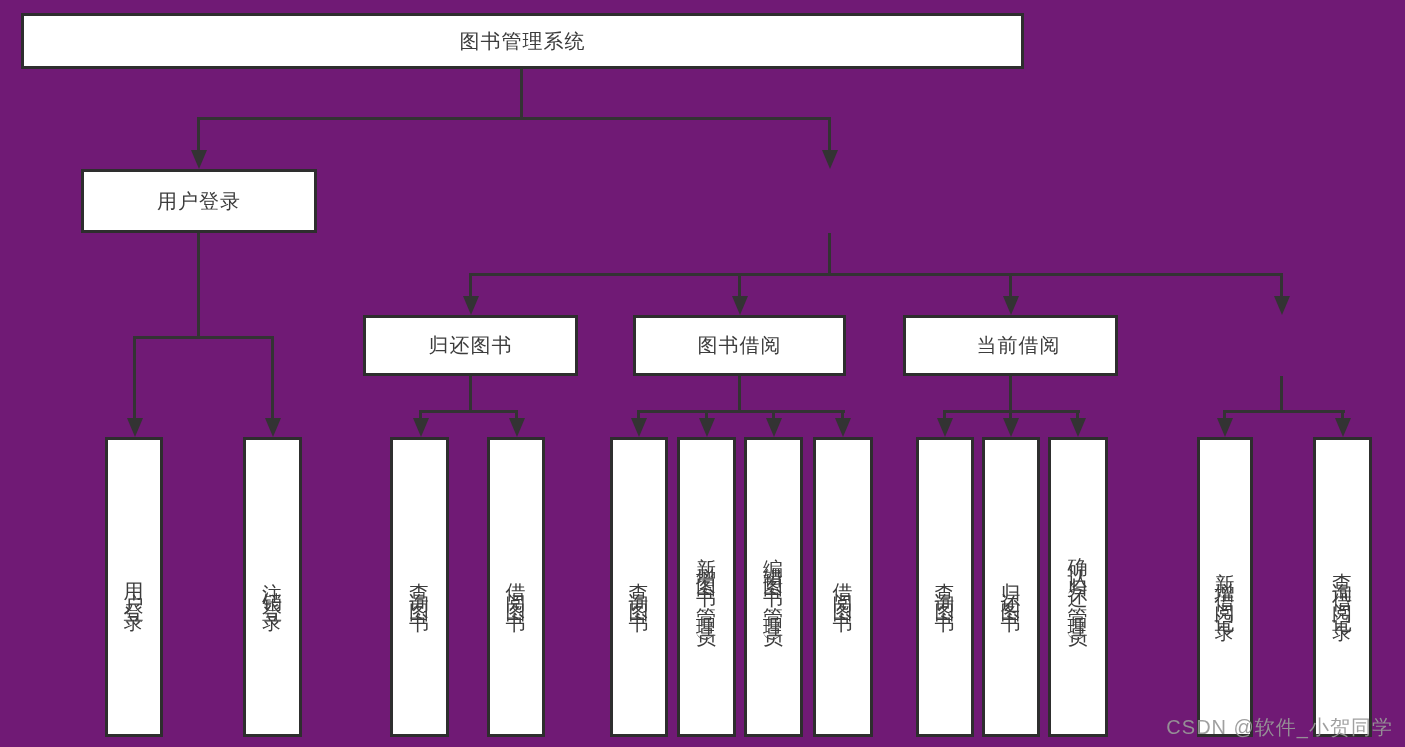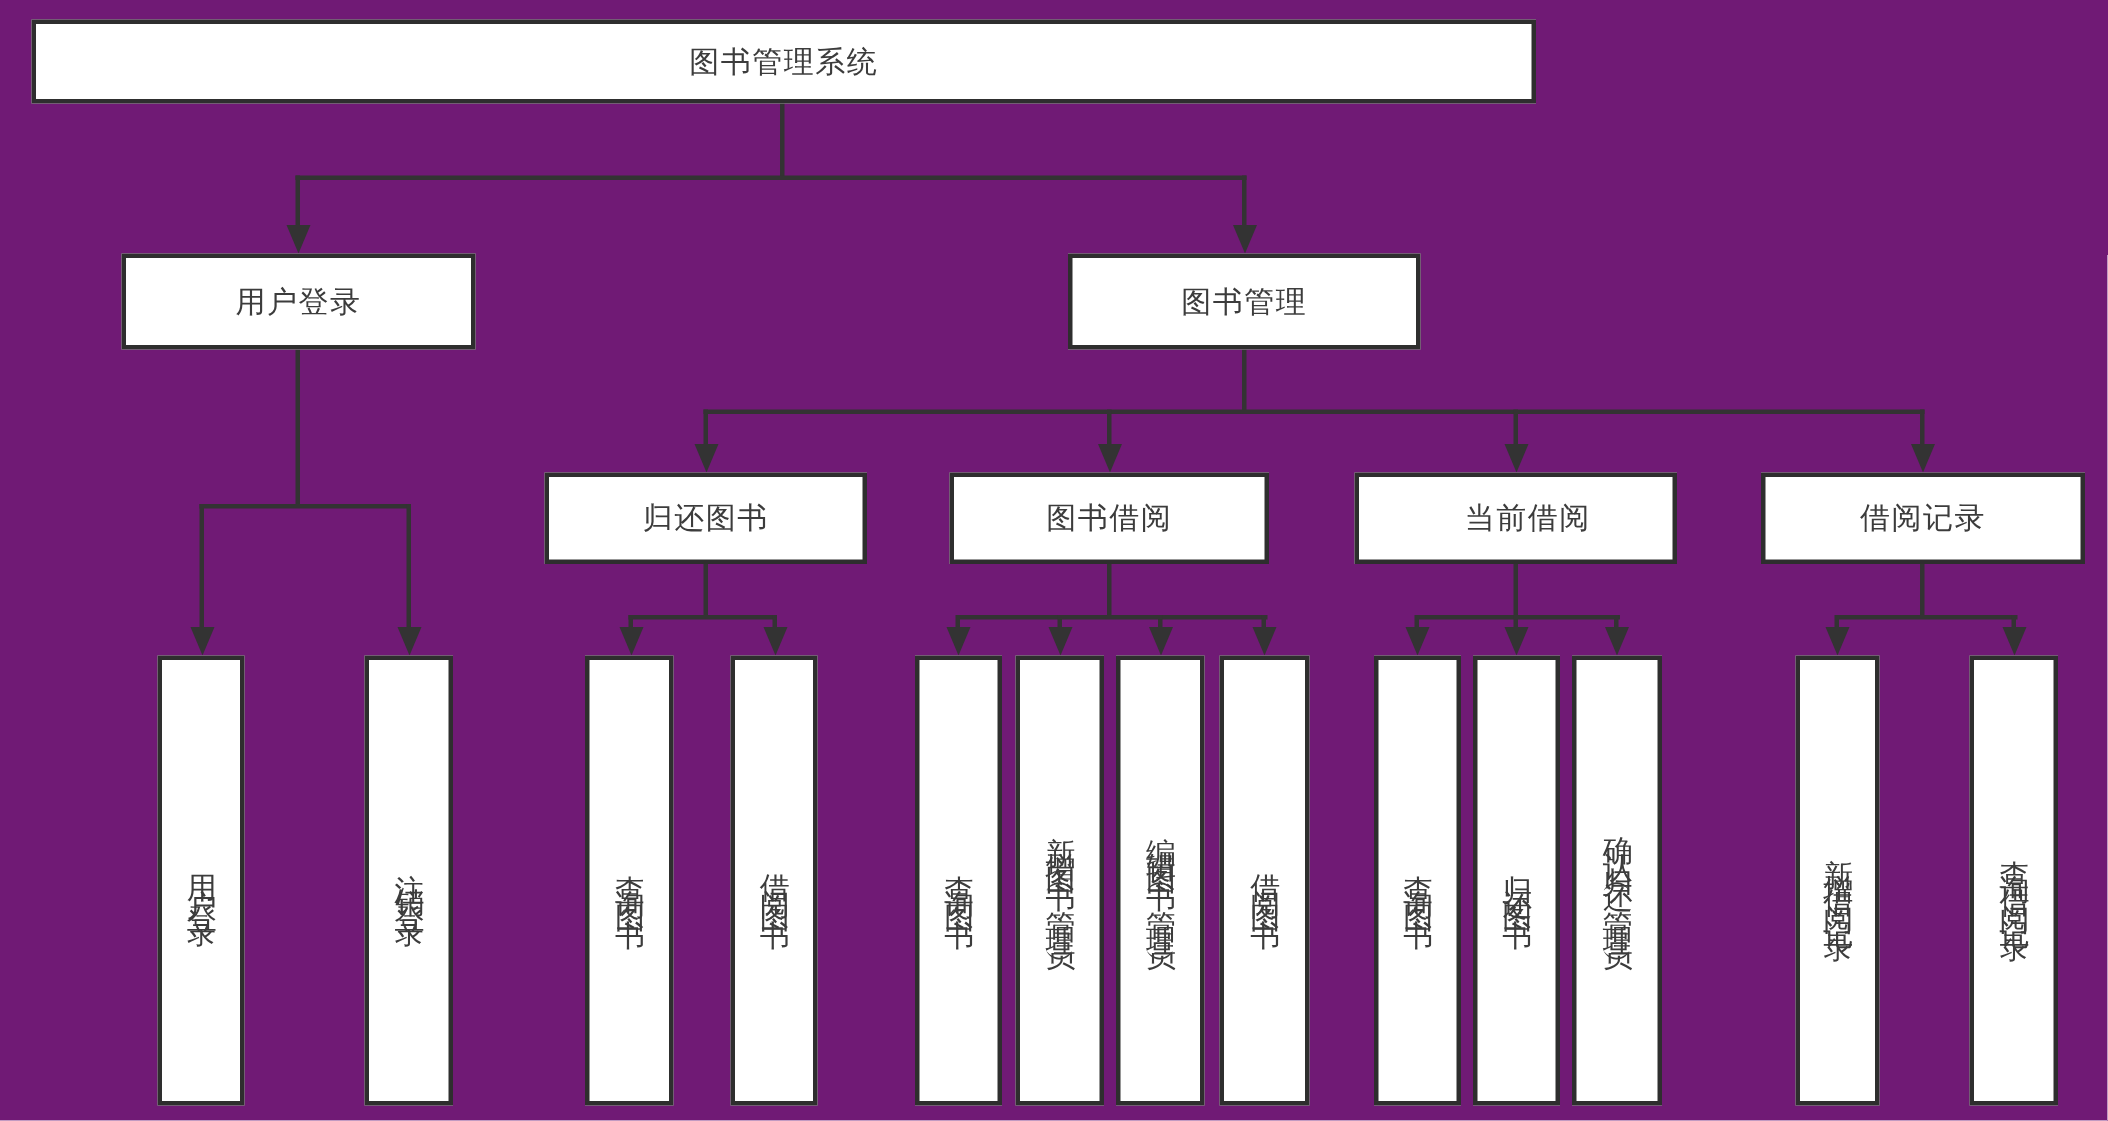--- a/index.html
+++ b/index.html
@@ -55,21 +55,20 @@
   <div class="node" style="left:21px;top:13px;width:1003px;height:56px;">图书管理系统</div>
 
   <div class="vline" style="left:520px;top:67px;height:52px;"></div>
   <div class="hline" style="left:197px;top:117px;width:634px;"></div>
   <div class="vline" style="left:197px;top:117px;height:35px;"></div>
   <div class="arrow" style="left:191px;top:150px;"></div>
   <div class="vline" style="left:828px;top:117px;height:35px;"></div>
   <div class="arrow" style="left:822px;top:150px;"></div>
 
   <div class="node" style="left:81px;top:169px;width:236px;height:64px;">用户登录</div>
-  <div class="node" style="left:712px;top:169px;width:235px;height:64px;">图书管理</div>
 
   <div class="vline" style="left:197px;top:233px;height:105px;"></div>
   <div class="hline" style="left:133px;top:336px;width:141px;"></div>
   <div class="vline" style="left:133px;top:336px;height:84px;"></div>
   <div class="arrow" style="left:127px;top:418px;"></div>
   <div class="vline" style="left:271px;top:336px;height:84px;"></div>
   <div class="arrow" style="left:265px;top:418px;"></div>
 
   <div class="vline" style="left:828px;top:233px;height:42px;"></div>
   <div class="hline" style="left:469px;top:273px;width:814px;"></div>
@@ -78,21 +77,20 @@
   <div class="vline" style="left:738px;top:273px;height:25px;"></div>
   <div class="arrow" style="left:732px;top:296px;"></div>
   <div class="vline" style="left:1009px;top:273px;height:25px;"></div>
   <div class="arrow" style="left:1003px;top:296px;"></div>
   <div class="vline" style="left:1280px;top:273px;height:25px;"></div>
   <div class="arrow" style="left:1274px;top:296px;"></div>
 
   <div class="node" style="left:363px;top:315px;width:215px;height:61px;">归还图书</div>
   <div class="node" style="left:633px;top:315px;width:213px;height:61px;">图书借阅</div>
   <div class="node" style="left:903px;top:315px;width:215px;height:61px;padding-left:16px;">当前借阅</div>
-  <div class="node" style="left:1174px;top:315px;width:216px;height:61px;">借阅记录</div>
 
   <div class="vline" style="left:469px;top:376px;height:36px;"></div>
   <div class="hline" style="left:419px;top:410px;width:99px;"></div>
   <div class="vline" style="left:419px;top:410px;height:10px;"></div>
   <div class="arrow" style="left:413px;top:418px;"></div>
   <div class="vline" style="left:515px;top:410px;height:10px;"></div>
   <div class="arrow" style="left:509px;top:418px;"></div>
 
   <div class="vline" style="left:738px;top:376px;height:36px;"></div>
   <div class="hline" style="left:638px;top:410px;width:207px;"></div>
@@ -132,14 +130,15 @@
   <div class="node vnode" style="left:744px;top:437px;width:59px;height:300px;">编辑图书（管理员）</div>
   <div class="node vnode" style="left:813px;top:437px;width:60px;height:300px;">借阅图书</div>
 
   <div class="node vnode" style="left:916px;top:437px;width:58px;height:300px;">查询图书</div>
   <div class="node vnode" style="left:982px;top:437px;width:58px;height:300px;">归还图书</div>
   <div class="node vnode" style="left:1048px;top:437px;width:60px;height:300px;">确认归还（管理员）</div>
 
   <div class="node vnode" style="left:1197px;top:437px;width:56px;height:300px;">新增借阅记录</div>
   <div class="node vnode" style="left:1313px;top:437px;width:59px;height:300px;">查询借阅记录</div>
 
+  <div class="watermark">CSDN @软件_小贺同学</div>
 
 </div>
 
 </body></html>

